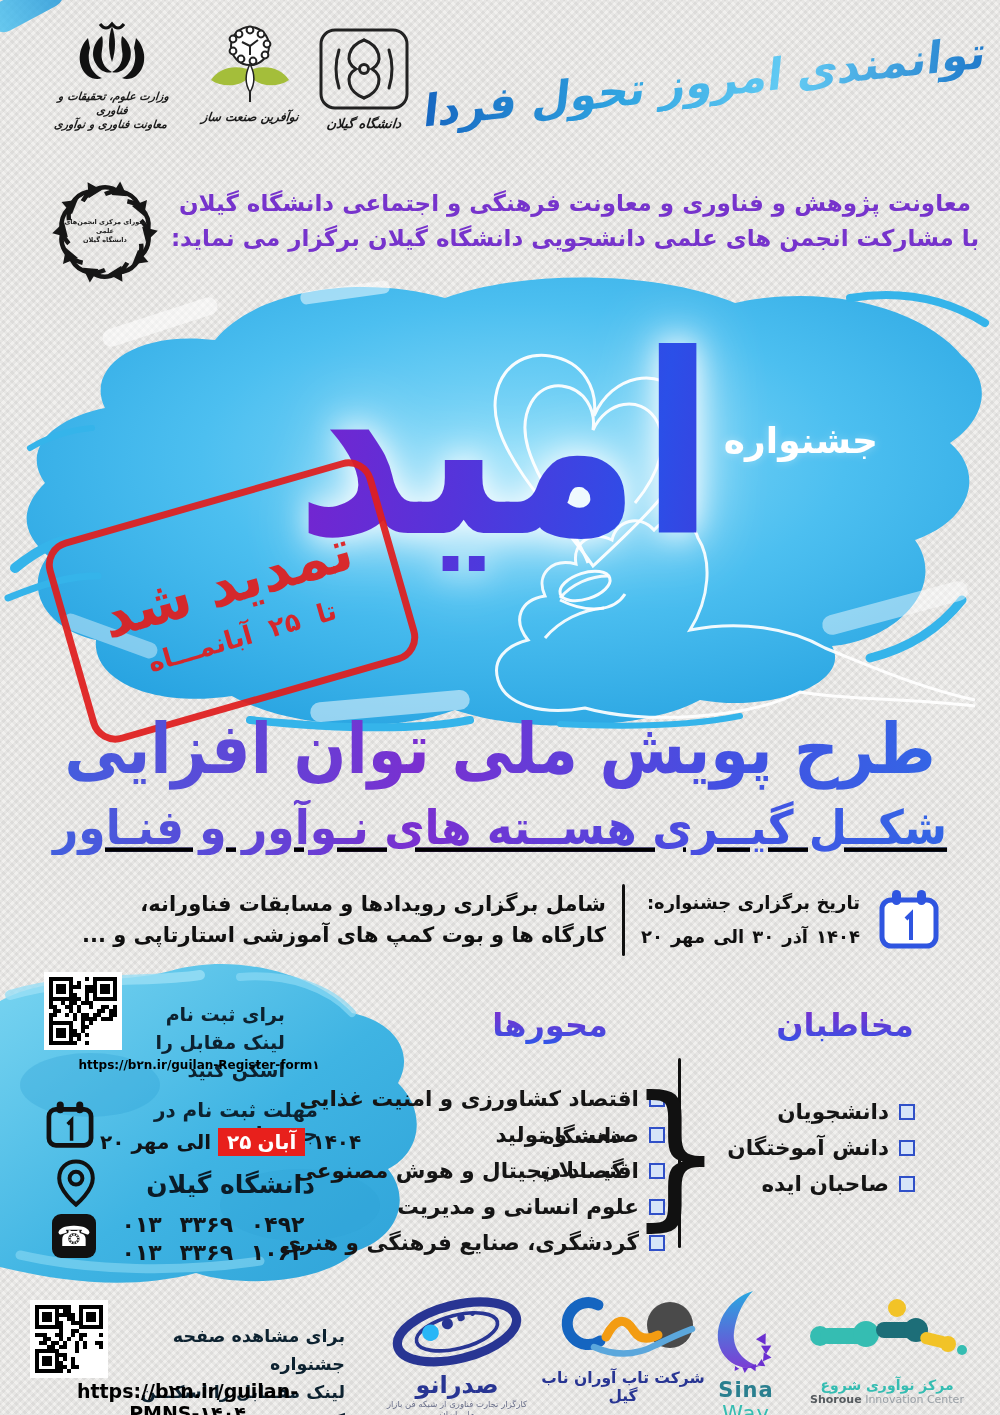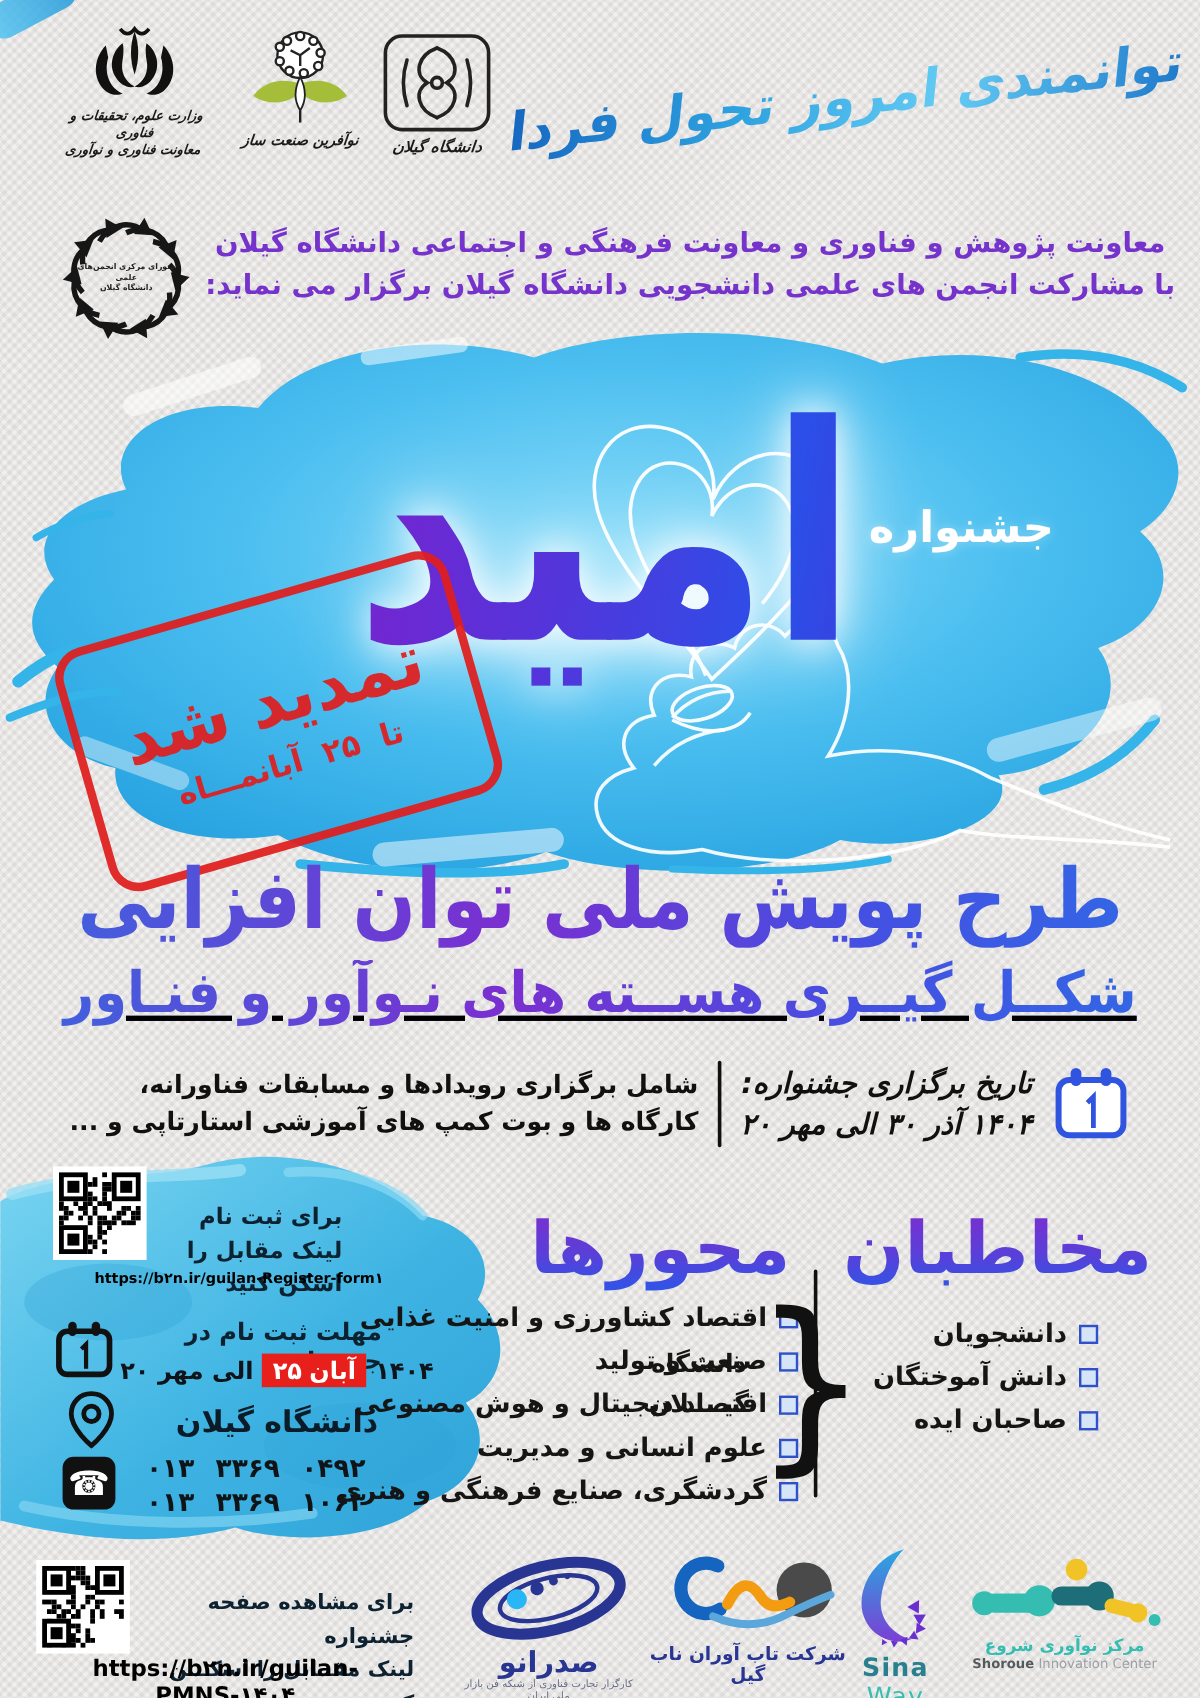--- a/index.html
+++ b/index.html
@@ -35,37 +35,37 @@
   .stamp{border:7px solid #e01e1e;border-radius:26px;color:#e01e1e;
     transform:rotate(-16deg);opacity:.93;display:flex;flex-direction:column;align-items:center;justify-content:center;}
   .stamp-main{display:flex;flex-direction:row;gap:18px;font-size:58px;font-weight:bold;}
   .stamp-sub{display:flex;flex-direction:row;gap:18px;font-size:26px;font-weight:bold;letter-spacing:4px;margin-top:6px;}
 
   .headline1{font-size:62px;font-weight:bold;transform:scaleY(1.12);transform-origin:top center;}
   .headline2{font-size:44px;font-weight:bold;transform:scaleY(1.08);transform-origin:top center;}
 
   
   .date-row{display:flex;flex-direction:row;align-items:center;gap:16px;direction:rtl;}
-  .date-label{font-size:24px;font-weight:bold;color:#101010;line-height:34px;text-align:right;font-style:italic;}
+  .date-label{font-size:18px;font-weight:bold;color:#101010;line-height:34px;text-align:right;}
   .tokens{display:flex;flex-direction:row;gap:8px;direction:ltr;justify-content:flex-start;align-items:center;}
   .vdiv{background:#101010;width:3px;border-radius:2px;}
   .date-desc{font-size:21px;font-weight:bold;color:#101010;line-height:31px;text-align:right;}
 
   
   .panel-caption{color:#0d2230;font-weight:bold;font-size:19px;line-height:28px;text-align:right;}
   .link-text{color:#000;font-weight:bold;font-size:12px;text-align:center;}
   .deadline-label{color:#0d2230;font-weight:bold;font-size:20px;text-align:right;}
   .dl-tokens{display:flex;direction:ltr;gap:7px;align-items:center;font-size:20px;font-weight:bold;color:#101418;}
   .hl-box{background:#e8201c;color:#fff;display:flex;direction:ltr;gap:6px;padding:2px 9px;font-weight:bold;}
   .loc-text{font-size:25px;font-weight:bold;color:#0b1c28;}
   .phone-line{font-size:22px;font-weight:bold;color:#101418;letter-spacing:1px;word-spacing:10px;}
   .phone-icon{background:#111;border-radius:9px;color:#fff;display:flex;align-items:center;justify-content:center;}
 
   
-  .sec-title{font-size:60px;font-weight:bold;}
+  .sec-title{font-size:32px;font-weight:bold;}
   .list-item{display:flex;flex-direction:row;align-items:center;gap:10px;direction:rtl;
     font-size:21.5px;font-weight:bold;color:#151515;margin-bottom:11px;white-space:nowrap;}
   .sq{width:12px;height:12px;border:2.5px solid #3050c8;background:#d6e4f8;flex:0 0 auto;}
   .brace{font-size:150px;font-weight:normal;color:#111;line-height:1;transform:scaleY(1.05);}
   .group-label{font-size:21px;font-weight:bold;color:#151515;line-height:34px;text-align:center;}
 
   
   .qr{background:#fff;padding:5px;display:inline-block;}
   .qr-grid{position:relative;display:grid;grid-template-columns:repeat(17,4px);grid-auto-rows:4px;}
   .qc{width:4px;height:4px;}
@@ -73,21 +73,21 @@
   .finder{position:absolute;width:24px;height:24px;border:4px solid #000;background:#fff;box-sizing:border-box;}
   .finder::after{content:"";position:absolute;inset:3px;background:#000;}
   .f-tl{left:0;top:0}.f-tr{right:0;top:0}.f-bl{left:0;bottom:0}
 
   
   .sponsor-name-fa{color:#283593;font-weight:bold;text-align:center;}
   .tagline{color:#6a6f8a;font-size:8.5px;text-align:center;}
   .sinaway-text{font-size:21px;letter-spacing:1px;}
   .sw1{color:#2a7f8f;font-weight:bold;}
   .sw2{color:#35bdb2;}
-  .sh-fa{color:#35bdb2;font-weight:bold;font-size:14px;letter-spacing:2px;text-align:center;}
+  .sh-fa{color:#35bdb2;font-weight:bold;font-size:14px;letter-spacing:2px;text-align:center;margin-top:13px;}
   .sh-en{font-size:11px;text-align:center;color:#9aa0a6;}
   .sh-en b{color:#555a5e;}
 </style>
 </head>
 <body>
 
 <div class="poster">
 
   <div class="abs" style="left:-14px;top:-10px;width:80px;height:30px;border-radius:14px;background:linear-gradient(90deg,#53c6f2,#2196d8);transform:rotate(-28deg);opacity:.85;"></div>
 

